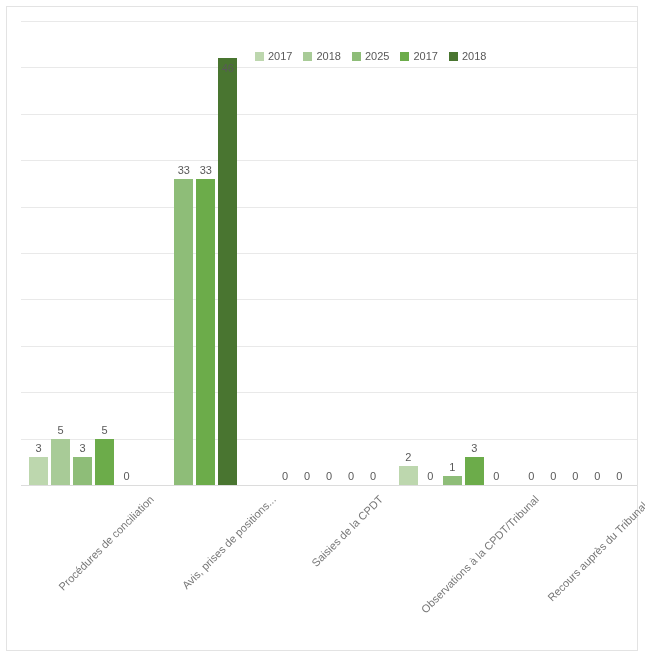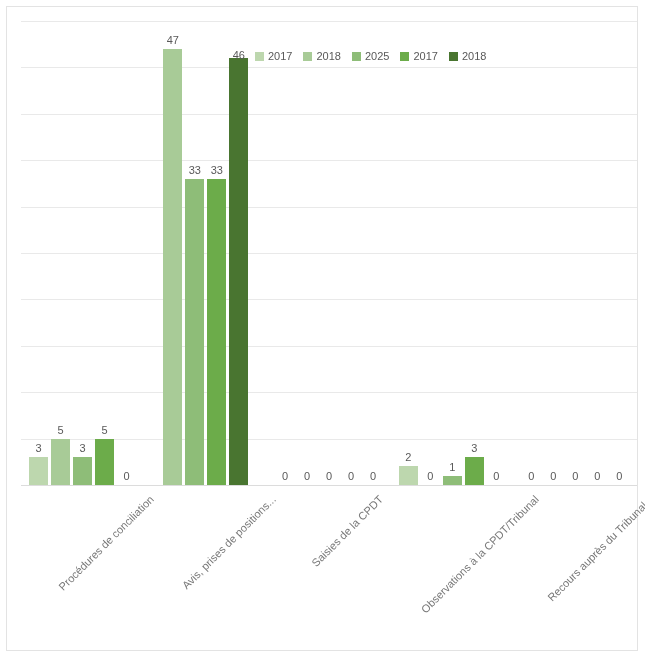--- a/index.html
+++ b/index.html
@@ -174,34 +174,30 @@
             <div class="bar" style="height: 46.4px; background: rgb(108, 172, 74);"></div>
             <div class="bar-value" style="bottom: 49.4px;">5</div>
           </div>
           <div class="bar-slot">
             <div class="bar" style="height: 0px; background: rgb(73, 117, 48);"></div>
             <div class="bar-value" style="bottom: 3px;">0</div>
           </div>
         </div>
         <div class="group">
           <div class="bar-slot">
-            <div class="bar" style="height: 436.16px; background: rgb(168, 203, 151);"></div>
-            <div class="bar-value" style="bottom: 439.16px;">47</div>
-          </div>
-          <div class="bar-slot">
             <div class="bar" style="height: 306.24px; background: rgb(142, 189, 120);"></div>
             <div class="bar-value" style="bottom: 309.24px;">33</div>
           </div>
           <div class="bar-slot">
             <div class="bar" style="height: 306.24px; background: rgb(108, 172, 74);"></div>
             <div class="bar-value" style="bottom: 309.24px;">33</div>
           </div>
           <div class="bar-slot">
             <div class="bar" style="height: 426.88px; background: rgb(73, 117, 48);"></div>
-            <div class="bar-value" style="bottom: 424px;">46</div>
+            <div class="bar-value" style="bottom: 411px;">46</div>
           </div>
         </div>
         <div class="group">
           <div class="bar-slot">
             <div class="bar" style="height: 0px; background: rgb(189, 215, 174);"></div>
             <div class="bar-value" style="bottom: 3px;">0</div>
           </div>
           <div class="bar-slot">
             <div class="bar" style="height: 0px; background: rgb(168, 203, 151);"></div>
             <div class="bar-value" style="bottom: 3px;">0</div>

